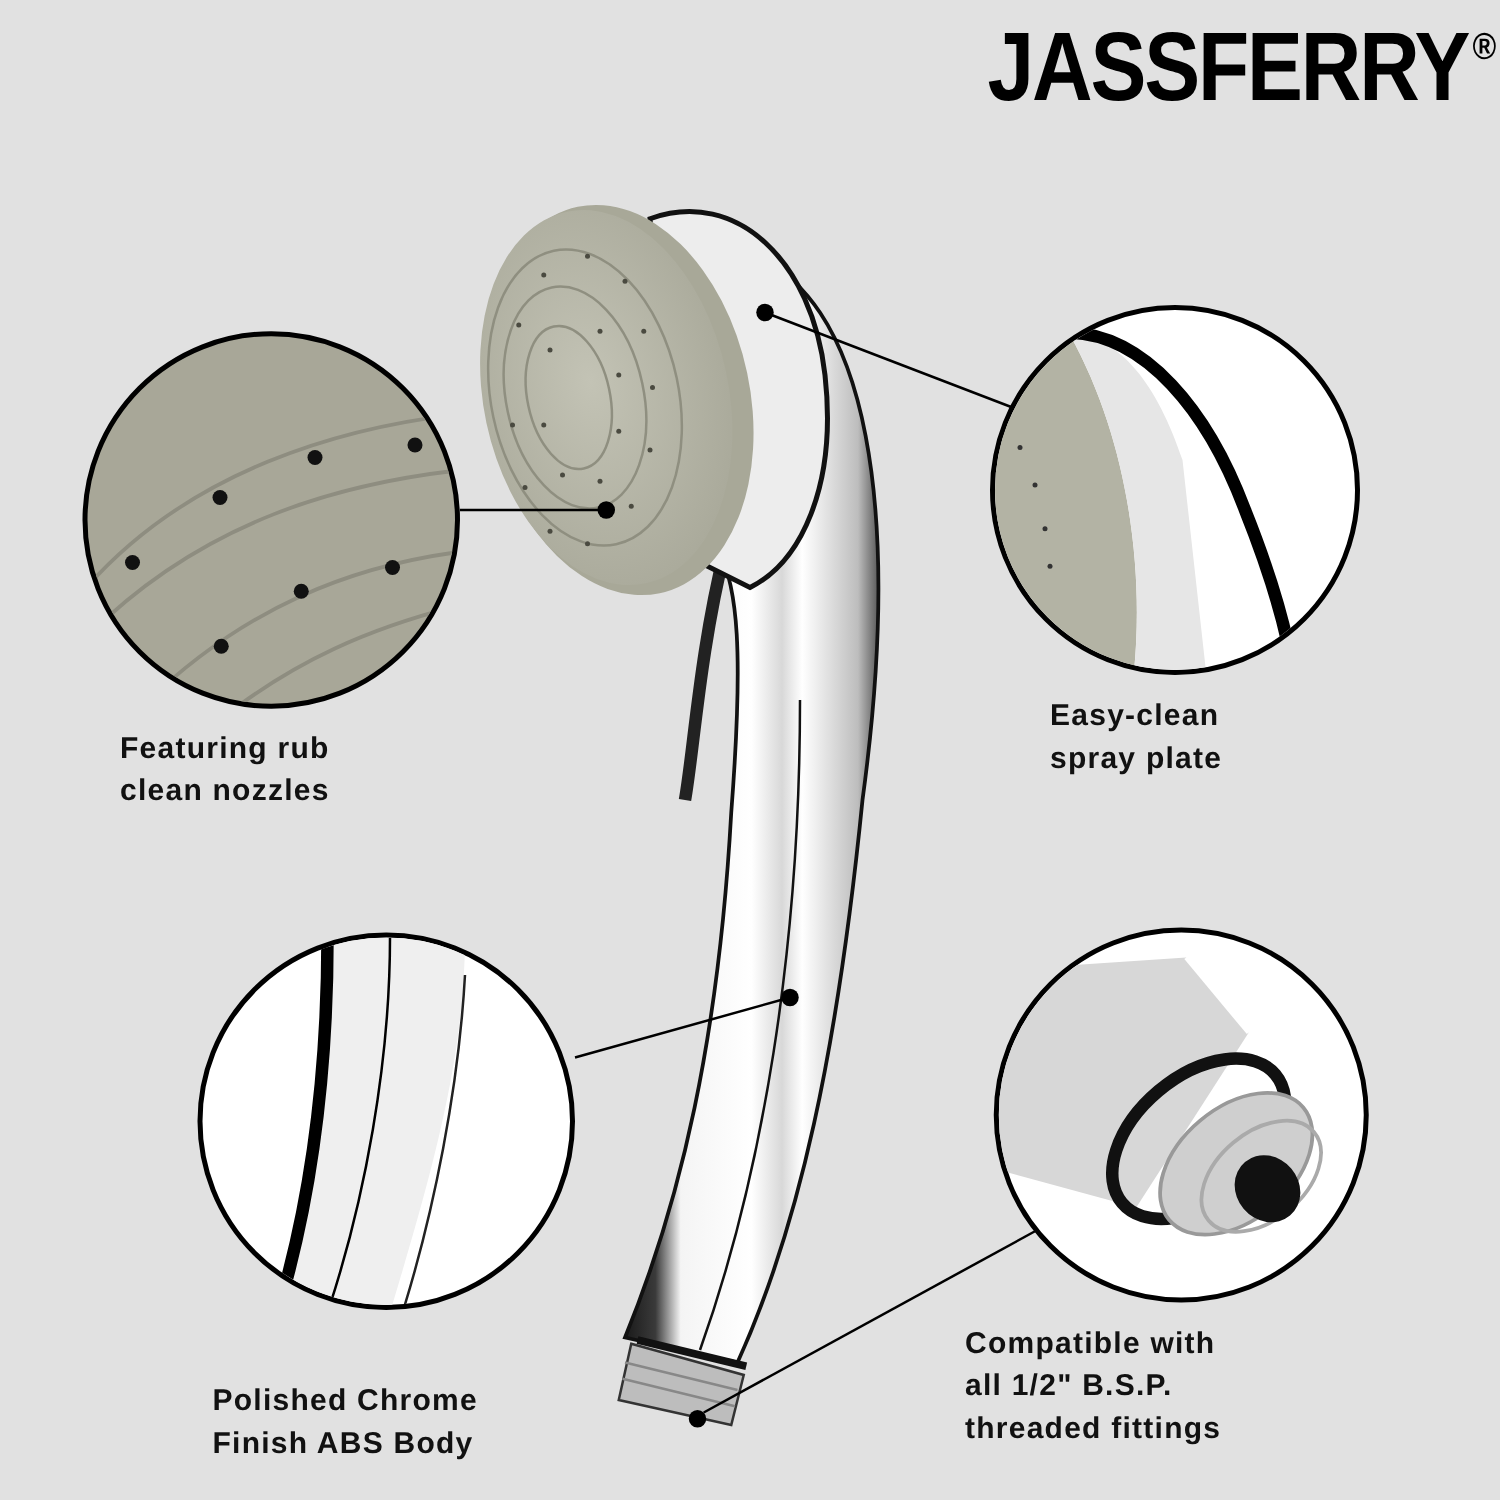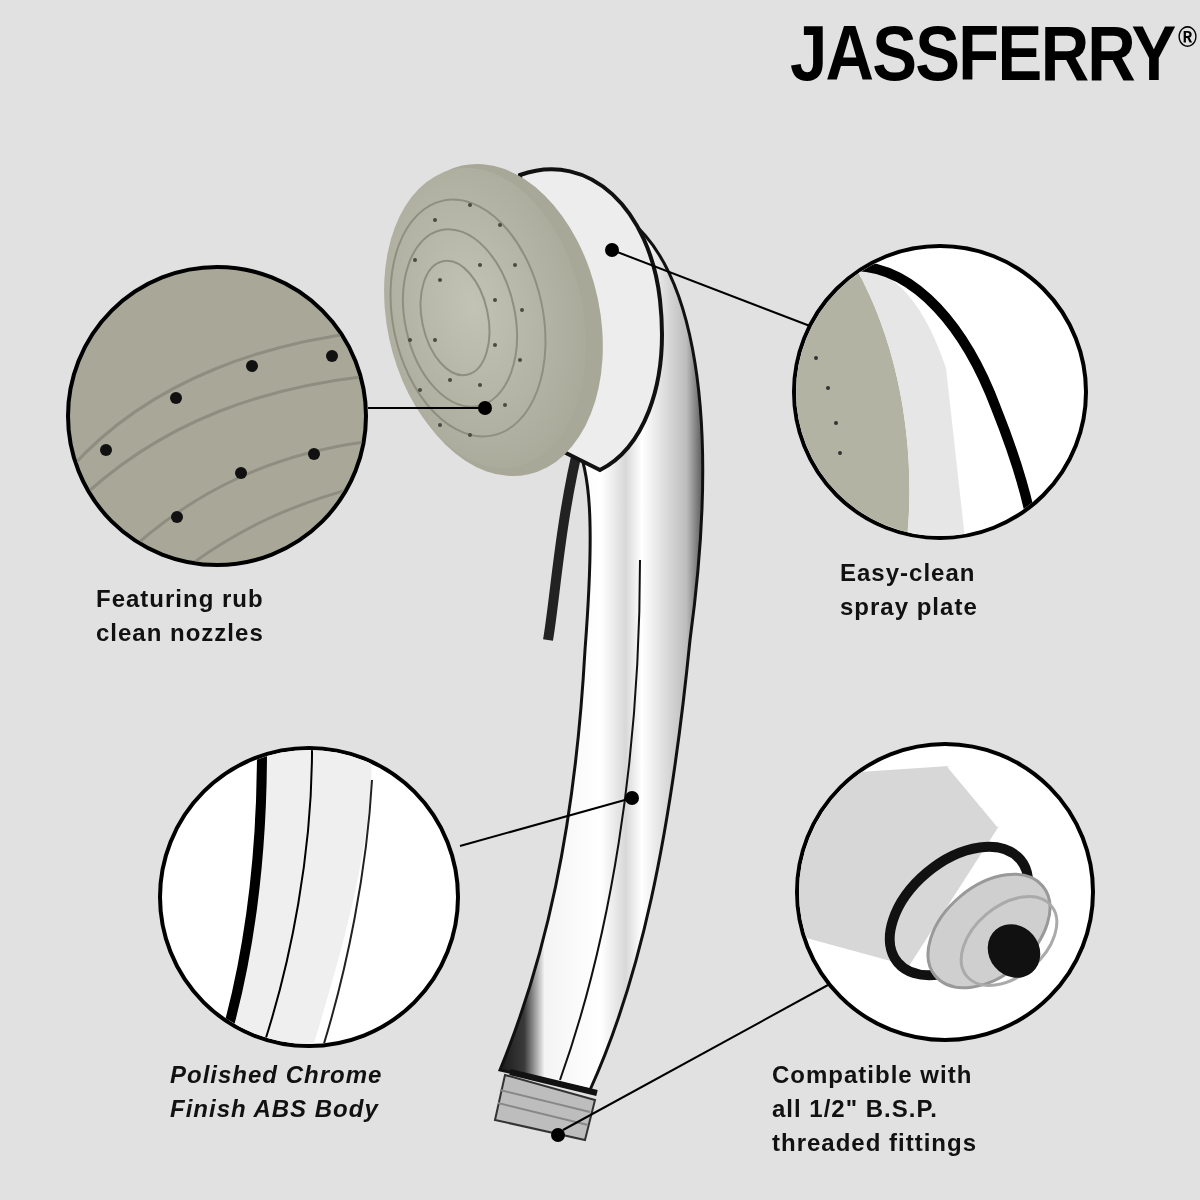--- a/index.html
+++ b/index.html
@@ -127,21 +127,21 @@
 spray plate</div>
 
 <div class="circle" style="left:158px;top:746px;width:302px;height:302px;background:#ffffff;">
   <svg width="302" height="302">
     <path d="M60 300 C90 200 100 100 100 0 L210 0 C210 100 180 200 150 300 Z" fill="#efefef"></path>
     <path d="M100 0 C100 100 90 200 60 300" fill="none" stroke="#000" stroke-width="10"></path>
     <path d="M150 0 C150 100 130 210 100 300" fill="none" stroke="#000" stroke-width="2"></path>
     <path d="M210 30 C205 120 185 220 160 300" fill="none" stroke="#222" stroke-width="2"></path>
   </svg>
 </div>
-<div class="caption" style="left:170px;top:1058px;width:260px;font-style:italic;">Polished Chrome
+<div class="caption" style="left:170px;top:1104px;width:260px;">Polished Chrome
 Finish  ABS Body</div>
 
 <div class="circle" style="left:795px;top:742px;width:300px;height:300px;background:#ffffff;">
   <svg width="300" height="300">
     <path d="M0 30 L150 20 L200 80 L110 220 L0 190 Z" fill="#d7d7d7"></path>
     <path d="M150 20 L200 80" stroke="#fff" stroke-width="4"></path>
     <ellipse cx="160" cy="165" rx="80" ry="50" transform="rotate(-40 160 165)" fill="none" stroke="#111" stroke-width="10"></ellipse>
     <ellipse cx="190" cy="185" rx="70" ry="45" transform="rotate(-40 190 185)" fill="#cfcfcf" stroke="#999" stroke-width="3"></ellipse>
     <ellipse cx="210" cy="195" rx="55" ry="35" transform="rotate(-40 210 195)" fill="none" stroke="#aaa" stroke-width="3"></ellipse>
     <ellipse cx="215" cy="205" rx="25" ry="28" transform="rotate(-40 215 205)" fill="#111"></ellipse>

